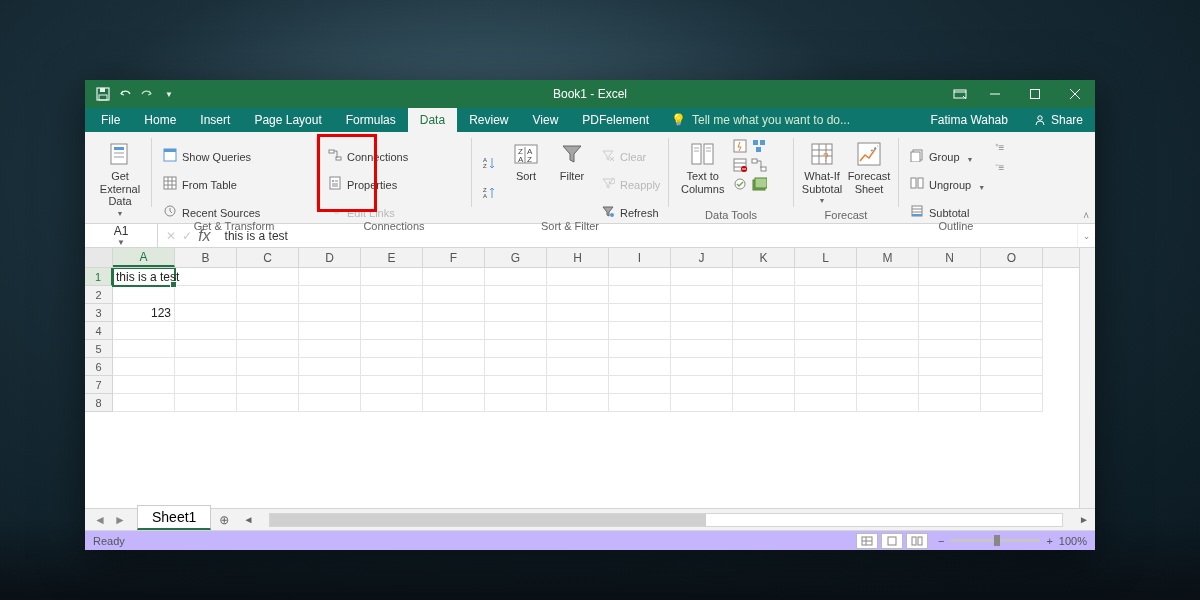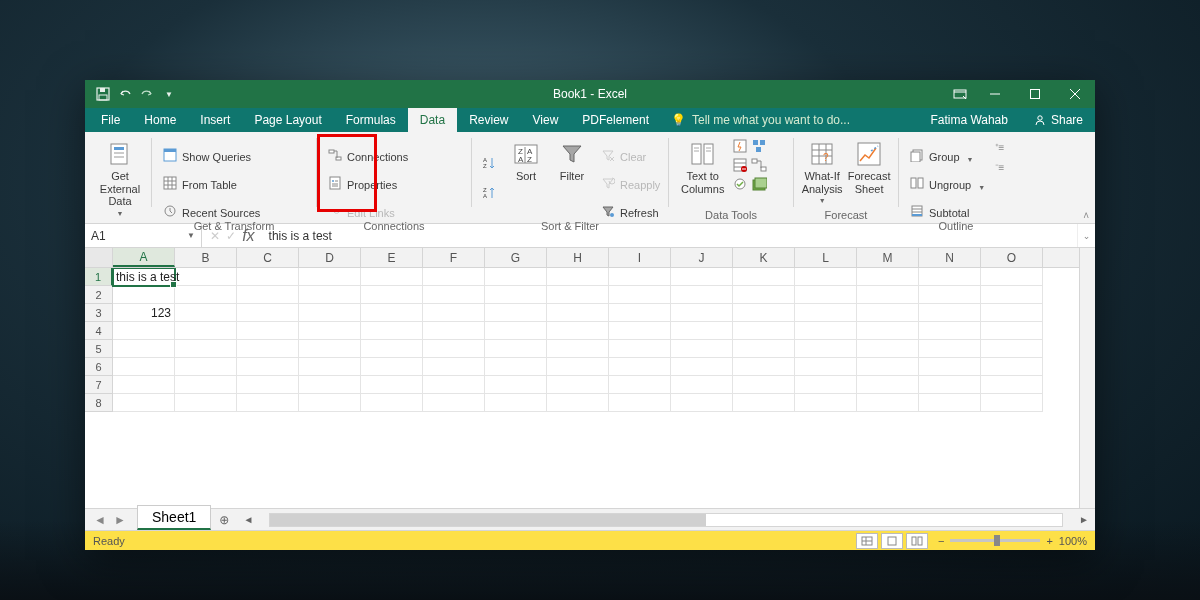--- a/index.html
+++ b/index.html
@@ -57,22 +57,22 @@
   .highlight-box {
     position: absolute; border: 3px solid #e60000; pointer-events: none;
     left: 232px; top: 2px; width: 60px; height: 78px;
   }
   
   .formulabar {
     height: 24px; background: #fff; border-bottom: 1px solid #d5d5d5;
     display: flex; align-items: center; font-size: 12px; color: #333;
   }
   .namebox {
-    width: 117px; border-right: 1px solid #d5d5d5; height: 100%;
-    display: flex; align-items: center; padding: 0 6px; justify-content: space-between;
+    width: 73px; border-right: 1px solid #d5d5d5; height: 100%;
+    display: flex; align-items: center; padding: 0 6px; justify-content: space-between; flex-direction: column;
   }
   .namebox .dd { font-size: 8px; color: #666; }
   .fb-btns { display: flex; align-items: center; gap: 6px; padding: 0 8px; color: #bbb; }
   .fb-btns .fx { font-style: italic; color: #666; font-size: 16px; }
   .fb-input { flex: 1; padding: 0 6px; }
   .fb-expand { width: 18px; text-align: center; color: #888; font-size: 9px; border-left: 1px solid #eee; height:100%; display:flex; align-items:center; justify-content:center;}
   
   .gridwrap { flex: 1; display: flex; flex-direction: column; overflow: hidden; background: #fff; }
   .colheads { height: 20px; display: flex; background: #f2f2f2; border-bottom: 1px solid #d5d5d5; }
   .corner { width: 28px; border-right: 1px solid #d5d5d5; background: #e8e8e8; }
@@ -94,21 +94,21 @@
   .sheetbar { height: 22px; display: flex; align-items: stretch; background: #f2f2f2; border-top: 1px solid #d5d5d5; font-size: 12px; }
   .sheetnav { width: 50px; display: flex; align-items: center; justify-content: center; gap: 8px; color: #888; }
   .sheettabs { display: flex; align-items: flex-end; }
   .stab { padding: 3px 14px; background: #fff; border: 1px solid #ccc; border-bottom: 2px solid #217346; font-size: 14px; margin-left: 2px; }
   .addsheet { width: 26px; display: flex; align-items: center; justify-content: center; color: #666; }
   .hscroll { flex: 1; display: flex; align-items: center; padding: 0 4px; }
   .hscroll .track { flex: 1; height: 14px; background: #fff; border: 1px solid #d5d5d5; position: relative; margin: 0 14px; }
   .hscroll .thumb { position: absolute; left: 0; top: 0; bottom: 0; width: 55%; background: #d0d0d0; }
   .hscroll .arr { width: 14px; text-align: center; color: #666; font-size: 10px; }
   
-  .statusbar { height: 20px; background: #fde047; border-top: 1px solid #d5d5d5; display: flex; align-items: center; font-size: 11px; color: #555; padding: 0 8px; }
+  .statusbar { height: 20px; background: #c4b5fd; border-top: 1px solid #d5d5d5; display: flex; align-items: center; font-size: 11px; color: #555; padding: 0 8px; }
   .statusbar .spacer { flex: 1; }
   .viewbtn { width: 22px; height: 16px; border: 1px solid #bbb; margin-left: 3px; display: flex; align-items: center; justify-content: center; font-size: 9px; background:#fff; }
   .zoom { display: flex; align-items: center; gap: 6px; margin-left: 10px; }
   .zoom .ztrack { width: 90px; height: 3px; background: #c5c5c5; position: relative; }
   .zoom .zthumb { position: absolute; left: 48%; top: -4px; width: 6px; height: 11px; background: #888; }
   svg { display: block; }
   .muted { color: #b8b8b8; }
 </style>
 </head>
 <body>
@@ -450,21 +450,21 @@
               <svg width="26" height="26">
                 <rect x="3" y="3" width="20" height="20" fill="#fff" stroke="#888"></rect>
                 <line x1="3" y1="9" x2="23" y2="9" stroke="#888"></line>
                 <line x1="3" y1="15" x2="23" y2="15" stroke="#888"></line>
                 <line x1="10" y1="3" x2="10" y2="23" stroke="#888"></line>
                 <line x1="17" y1="3" x2="17" y2="23" stroke="#888"></line>
                 <text x="14" y="20" font-size="10" fill="#ed7d31">?</text>
               </svg>
             </span>
           <span style="white-space:pre-line">What-If
-Analysis</span>
+Subtotal</span>
           <span style="font-size:7px;color:#666">▼</span>
         </div>
         <div class="bigbtn">
           <span class="ic">
               <svg width="26" height="26">
                 <rect x="2" y="2" width="22" height="22" fill="#fff" stroke="#888"></rect>
                 <path d="M4 20 l5 -6 l4 3 l7 -10" stroke="#ed7d31" fill="none" stroke-width="1.5"></path>
                 <path d="M15 10 l7 -5" stroke="#5b9bd5" fill="none" stroke-width="1.5" stroke-dasharray="2 2"></path>
               </svg>
             </span>

